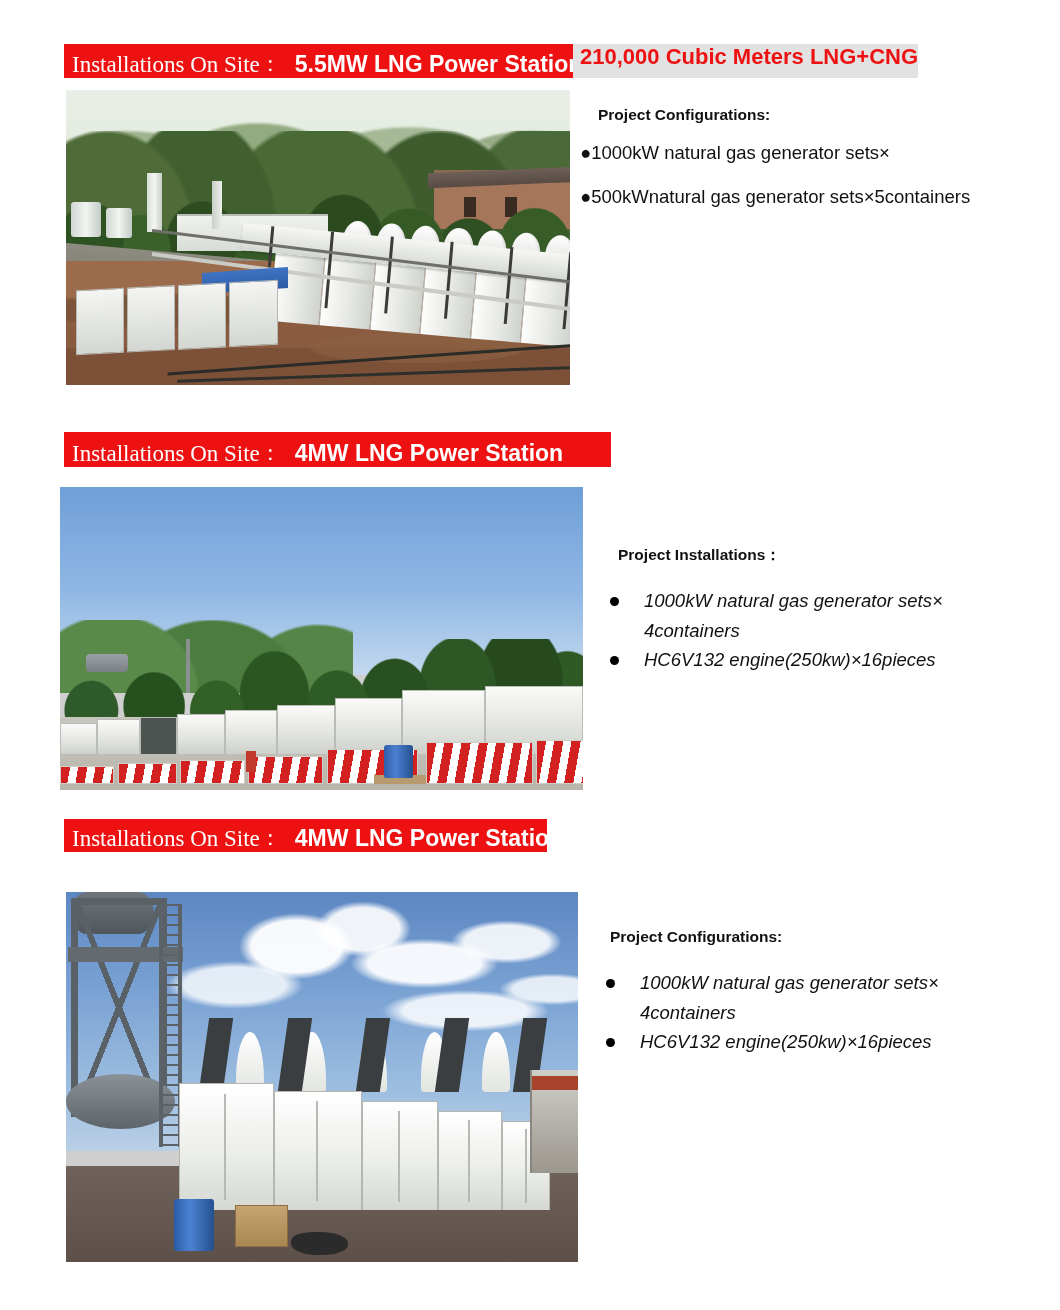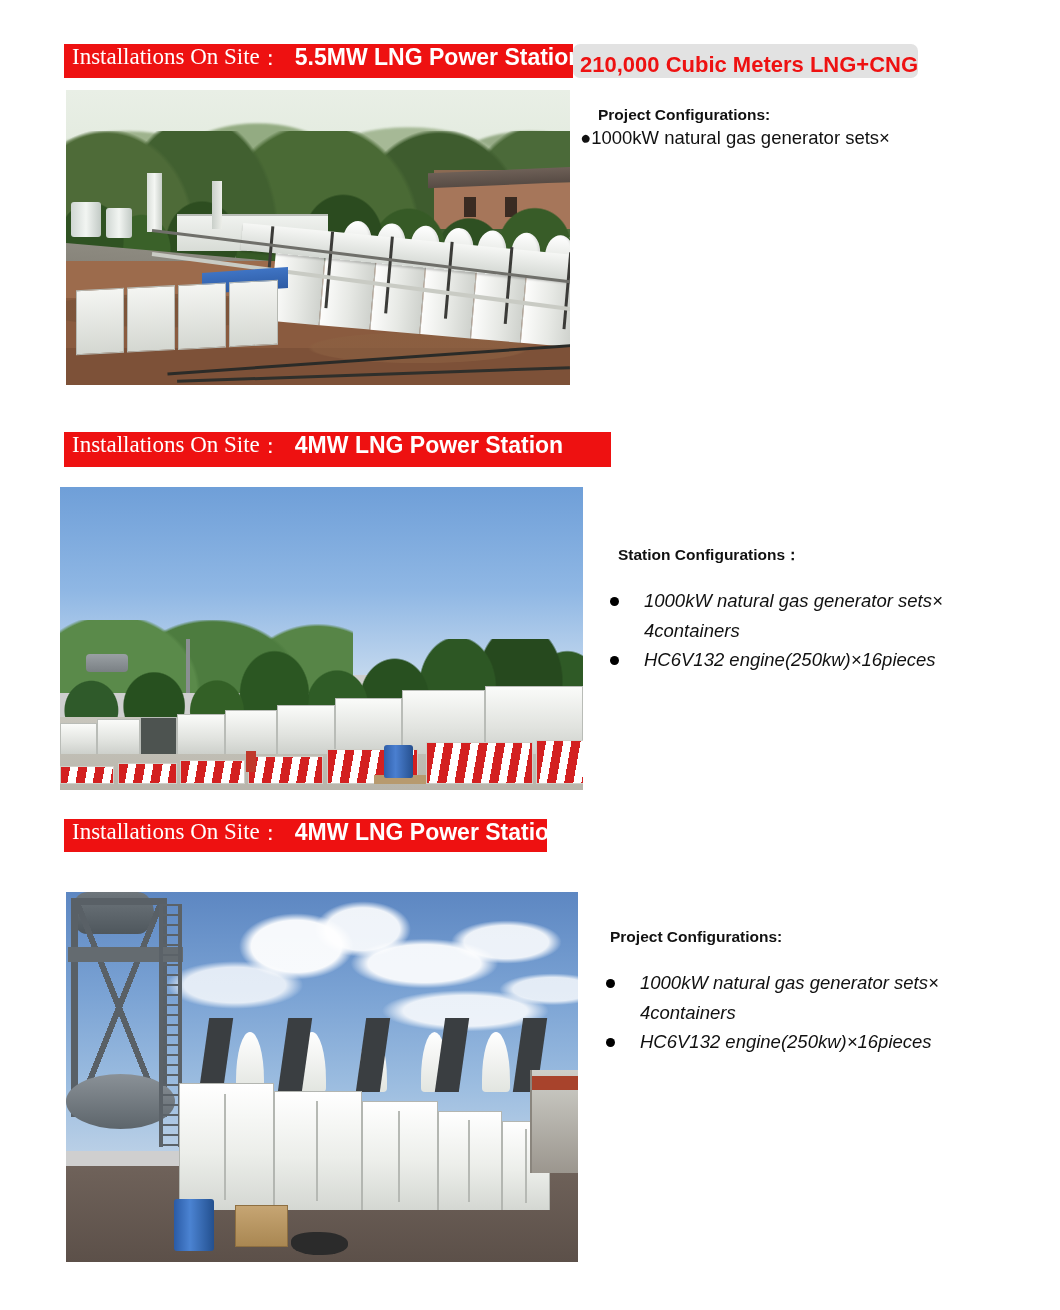--- a/index.html
+++ b/index.html
@@ -12,36 +12,35 @@
     height: 1310px;
     position: relative;
     font-family: "Liberation Sans", sans-serif;
     overflow: hidden;
   }
 
   
   .banner {
     position: absolute;
     display: flex;
-    align-items: flex-start;
+    align-items: flex-end;
     white-space: nowrap;
     box-sizing: border-box;
   }
   .banner-red {
     background: #ee1111;
     height: 34px;
     padding: 0 8px 0 8px;
   }
   .banner-grey {
     background: #e2e2e2;
     height: 34px;
     padding: 0 9px 0 7px;
     display: flex;
-    align-items: flex-end;
-    border-radius: 7px;
+    align-items: flex-start;
   }
   .b-serif {
     font-family: "Liberation Serif", serif;
     color: #ffffff;
     font-size: 23px;
     letter-spacing: 0px;
   }
   .b-colon {
     font-family: "Liberation Serif", serif;
     color: #ffffff;
@@ -438,21 +437,21 @@
     font-family: "Liberation Sans", sans-serif;
     font-size: 18.5px;
     color: #111111;
     line-height: 1.55;
   }
   .cfg-line-tight { line-height: 1.45; }
 
   
   #cfg1 { left: 580px; top: 106px; width: 440px; }
   #cfg1 .cfg-title { margin-left: 18px; }
-  #cfg1 .cfg-line { }
+  #cfg1 .cfg-line { margin-top: 15px; }
 
   
   .blist { list-style: none; margin: 0; padding: 0; font-style: italic; }
   .blist li {
     position: relative;
     padding-left: 40px;
     font-family: "Liberation Sans", sans-serif;
     font-size: 18.5px;
     color: #111111;
     line-height: 1.6;
@@ -530,20 +529,21 @@
     <div class="p1-lu"></div>
     <div class="p1-lu"></div>
   </div>
   <div class="layer p1-pipe"></div>
   <div class="layer p1-pipe2"></div>
 </div>
 
 <div class="cfg" id="cfg1">
   <div class="cfg-title">Project Configurations:</div>
   <div class="cfg-line">●1000kW natural gas generator sets×</div>
+  <div class="cfg-line">●500kWnatural gas generator sets×5containers</div>
 </div>
 
 <div class="banner banner-red" id="banner2">
   <span class="b-serif">Installations On Site</span>
   <span class="b-colon">：</span>
   <span class="b-bold-white">4MW LNG Power Station</span>
 </div>
 
 <div class="photo" id="photo2">
   <div class="layer p2-sky"></div>
@@ -571,21 +571,21 @@
     <div class="p2-bar" style="left:51%; width:17%; height:78%"></div>
     <div class="p2-bar" style="left:70%; width:20%; height:95%"></div>
     <div class="p2-bar" style="left:91%; width:12%; height:100%"></div>
   </div>
   <div class="layer p2-redbox"></div>
   <div class="layer p2-pallet"></div>
   <div class="layer p2-blue-barrel"></div>
 </div>
 
 <div class="cfg" id="cfg2">
-  <div class="cfg-title">Station Configurations：</div>
+  <div class="cfg-title">Project Installations：</div>
   <ul class="blist">
     <li>
       <span class="dot"></span>
       <span>1000kW natural gas generator sets×</span>
       <div style="padding-left:0">4containers</div>
     </li>
     <li>
       <span class="dot"></span>
       <span>HC6V132 engine(250kw)×16pieces</span>
     </li>

